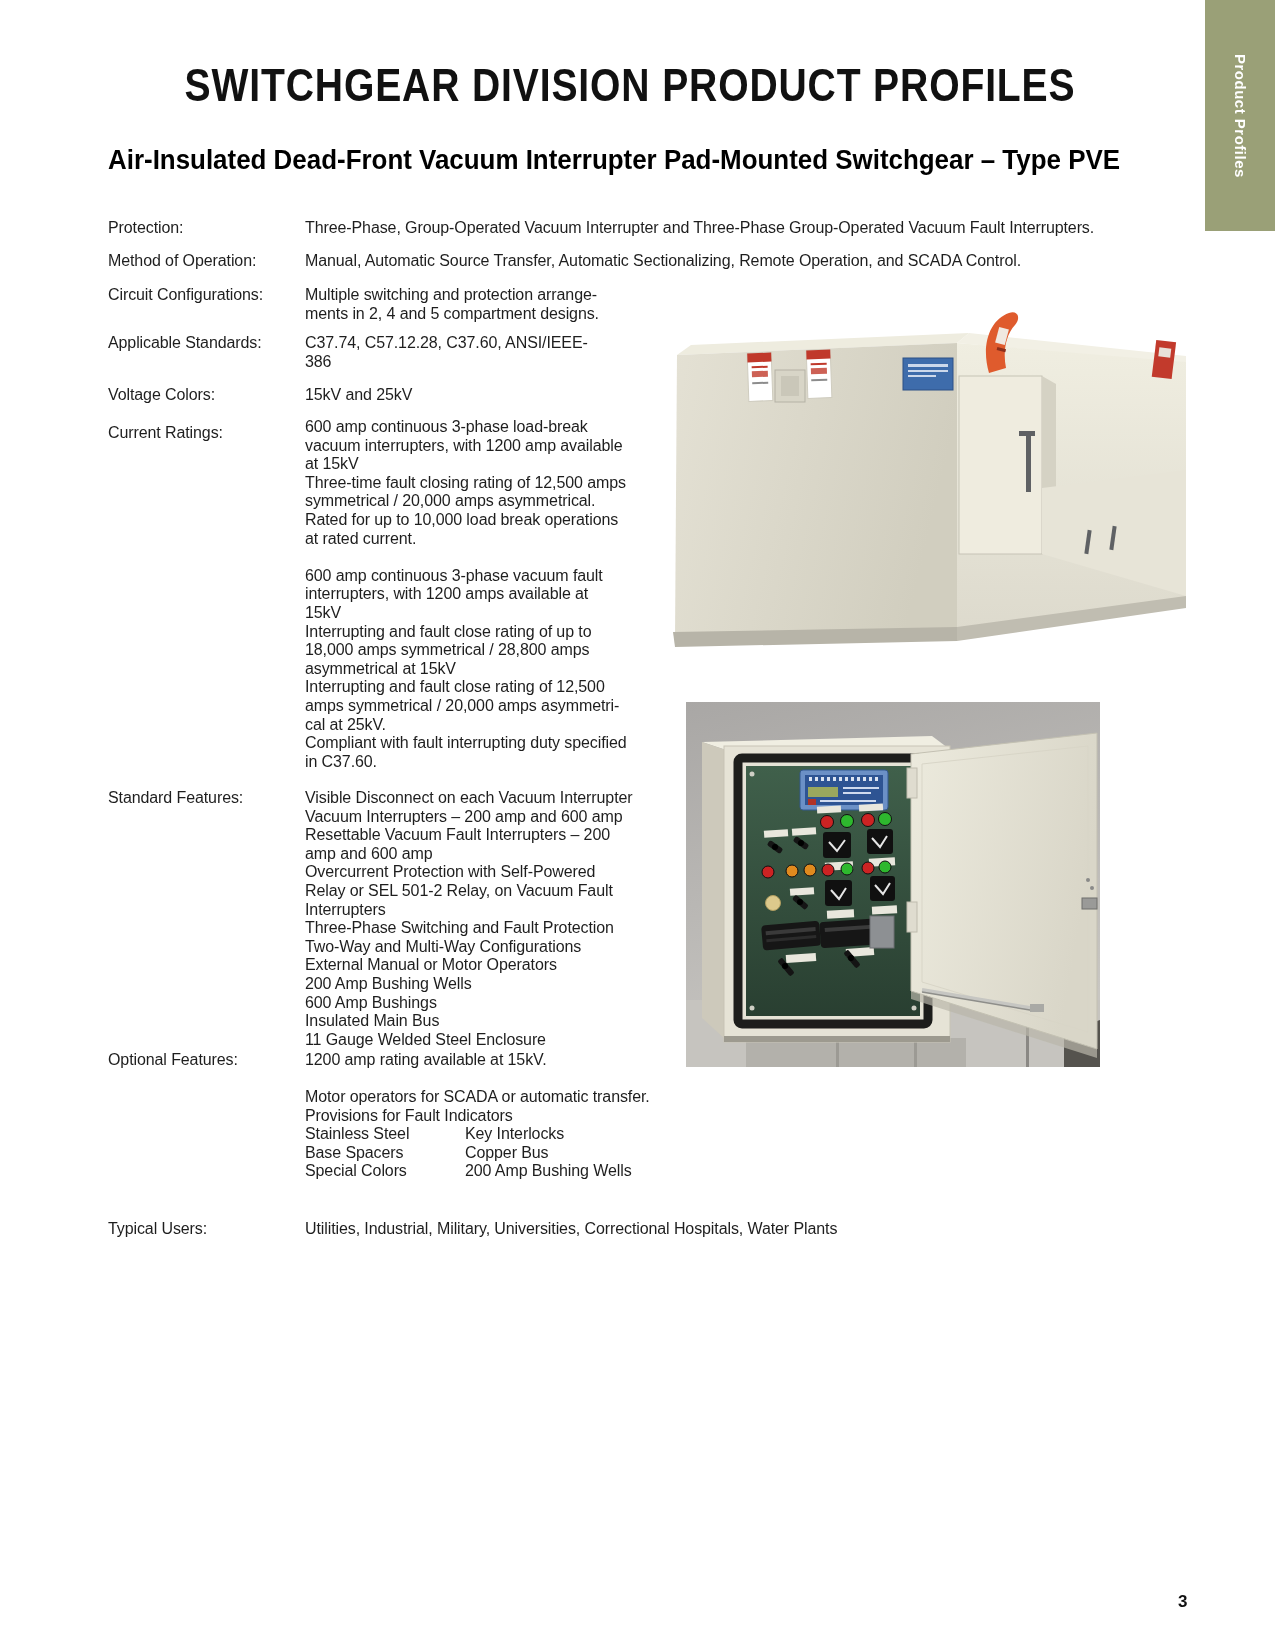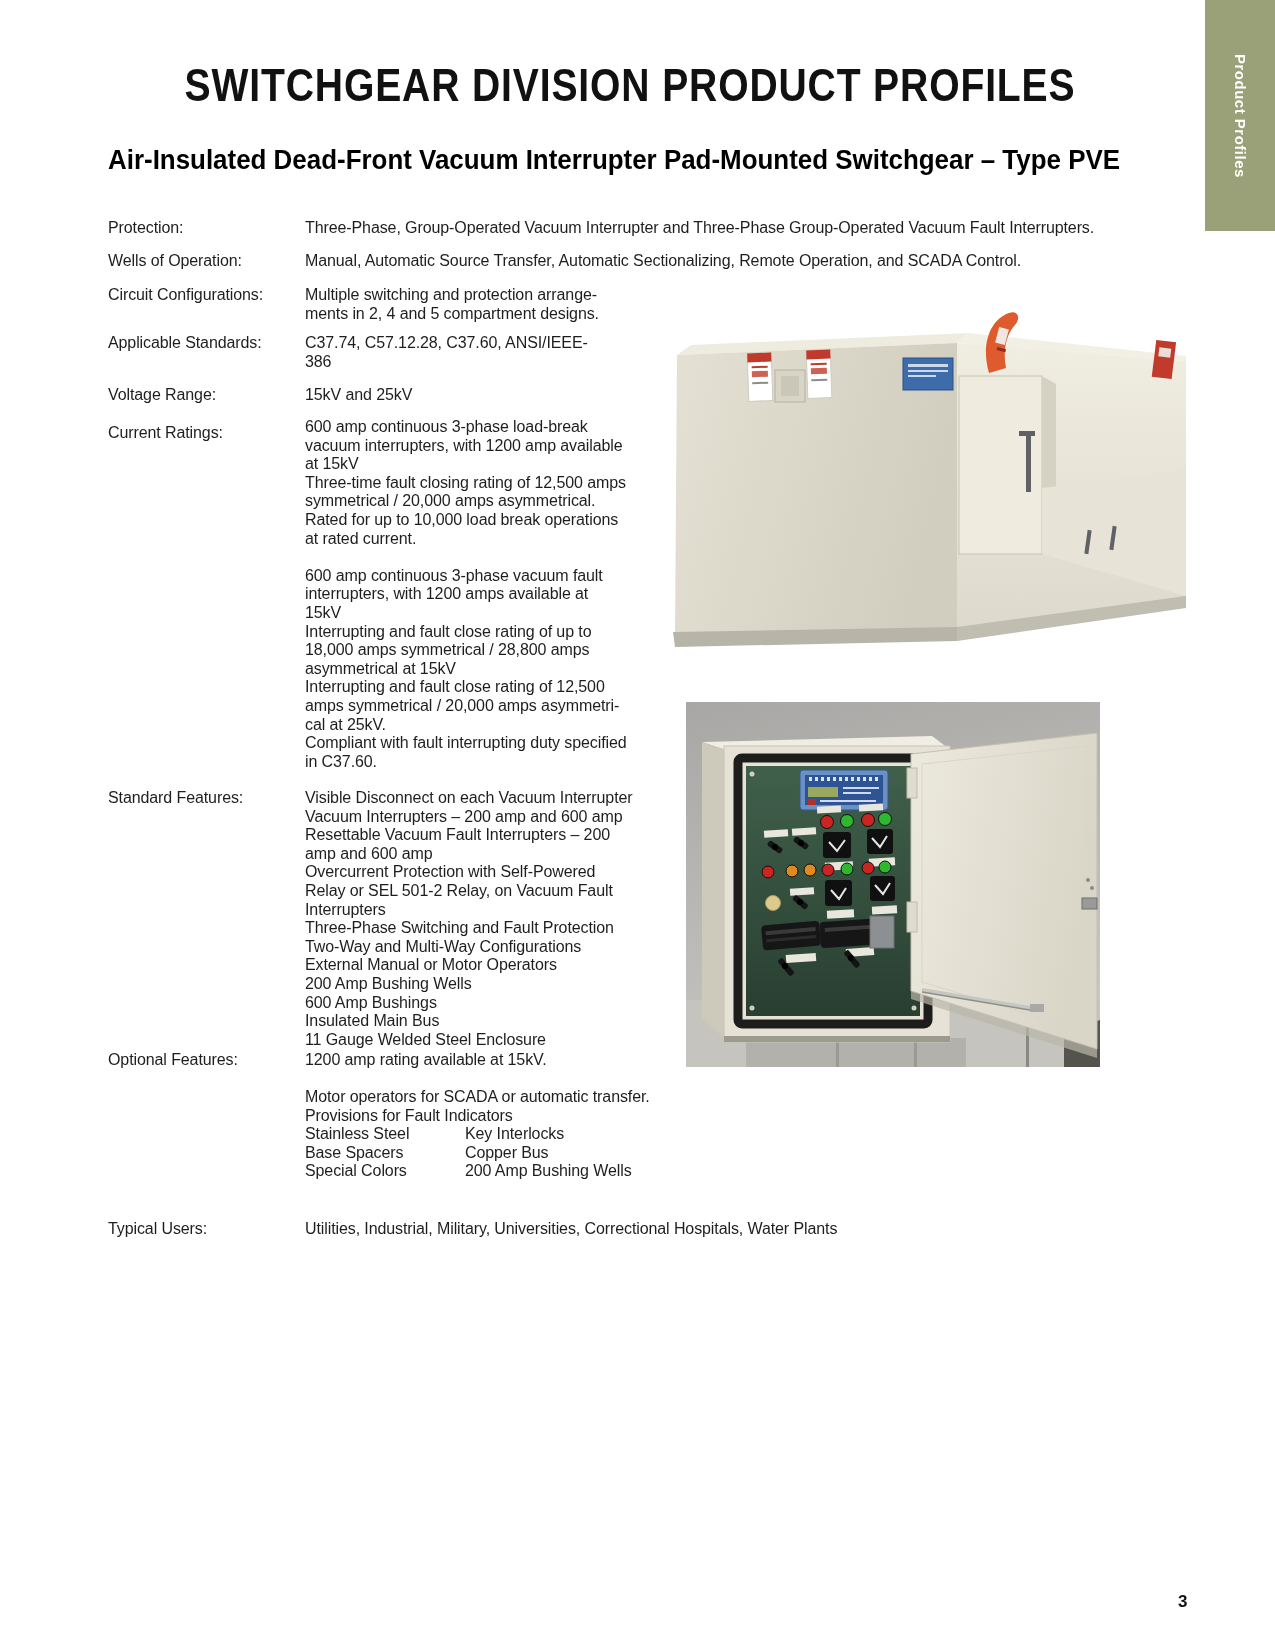--- a/index.html
+++ b/index.html
@@ -30,32 +30,32 @@
   <div class="title"><span class="squeeze">SWITCHGEAR DIVISION PRODUCT PROFILES</span></div>
   <div class="subtitle"><span class="squeeze">Air-Insulated Dead-Front Vacuum Interrupter Pad-Mounted Switchgear – Type PVE</span></div>
 
   <div class="sidetab">
     <span>Product Profiles</span>
   </div>
 
   <div class="lbl" style="top:219px">Protection:</div>
   <div class="val wide" style="top:219px">Three-Phase, Group-Operated Vacuum Interrupter and Three-Phase Group-Operated Vacuum Fault Interrupters.</div>
 
-  <div class="lbl" style="top:252px">Wells of Operation:</div>
+  <div class="lbl" style="top:252px">Method of Operation:</div>
   <div class="val wide" style="top:252px">Manual, Automatic Source Transfer, Automatic Sectionalizing, Remote Operation, and SCADA Control.</div>
 
   <div class="lbl" style="top:286px">Circuit Configurations:</div>
   <div class="val narrow pre" style="top:286px">Multiple switching and protection arrange-
 ments in 2, 4 and 5 compartment designs.</div>
 
   <div class="lbl" style="top:334px">Applicable Standards:</div>
   <div class="val narrow pre" style="top:334px">C37.74, C57.12.28, C37.60, ANSI/IEEE-
 386</div>
 
-  <div class="lbl" style="top:386px">Voltage Range:</div>
+  <div class="lbl" style="top:386px">Voltage Colors:</div>
   <div class="val narrow" style="top:386px">15kV and 25kV</div>
 
   <div class="lbl" style="top:424px">Current Ratings:</div>
   <div class="val narrow pre" style="top:418px">600 amp continuous 3-phase load-break
 vacuum interrupters, with 1200 amp available
 at 15kV
 Three-time fault closing rating of 12,500 amps
 symmetrical / 20,000 amps asymmetrical.
 Rated for up to 10,000 load break operations
 at rated current.

